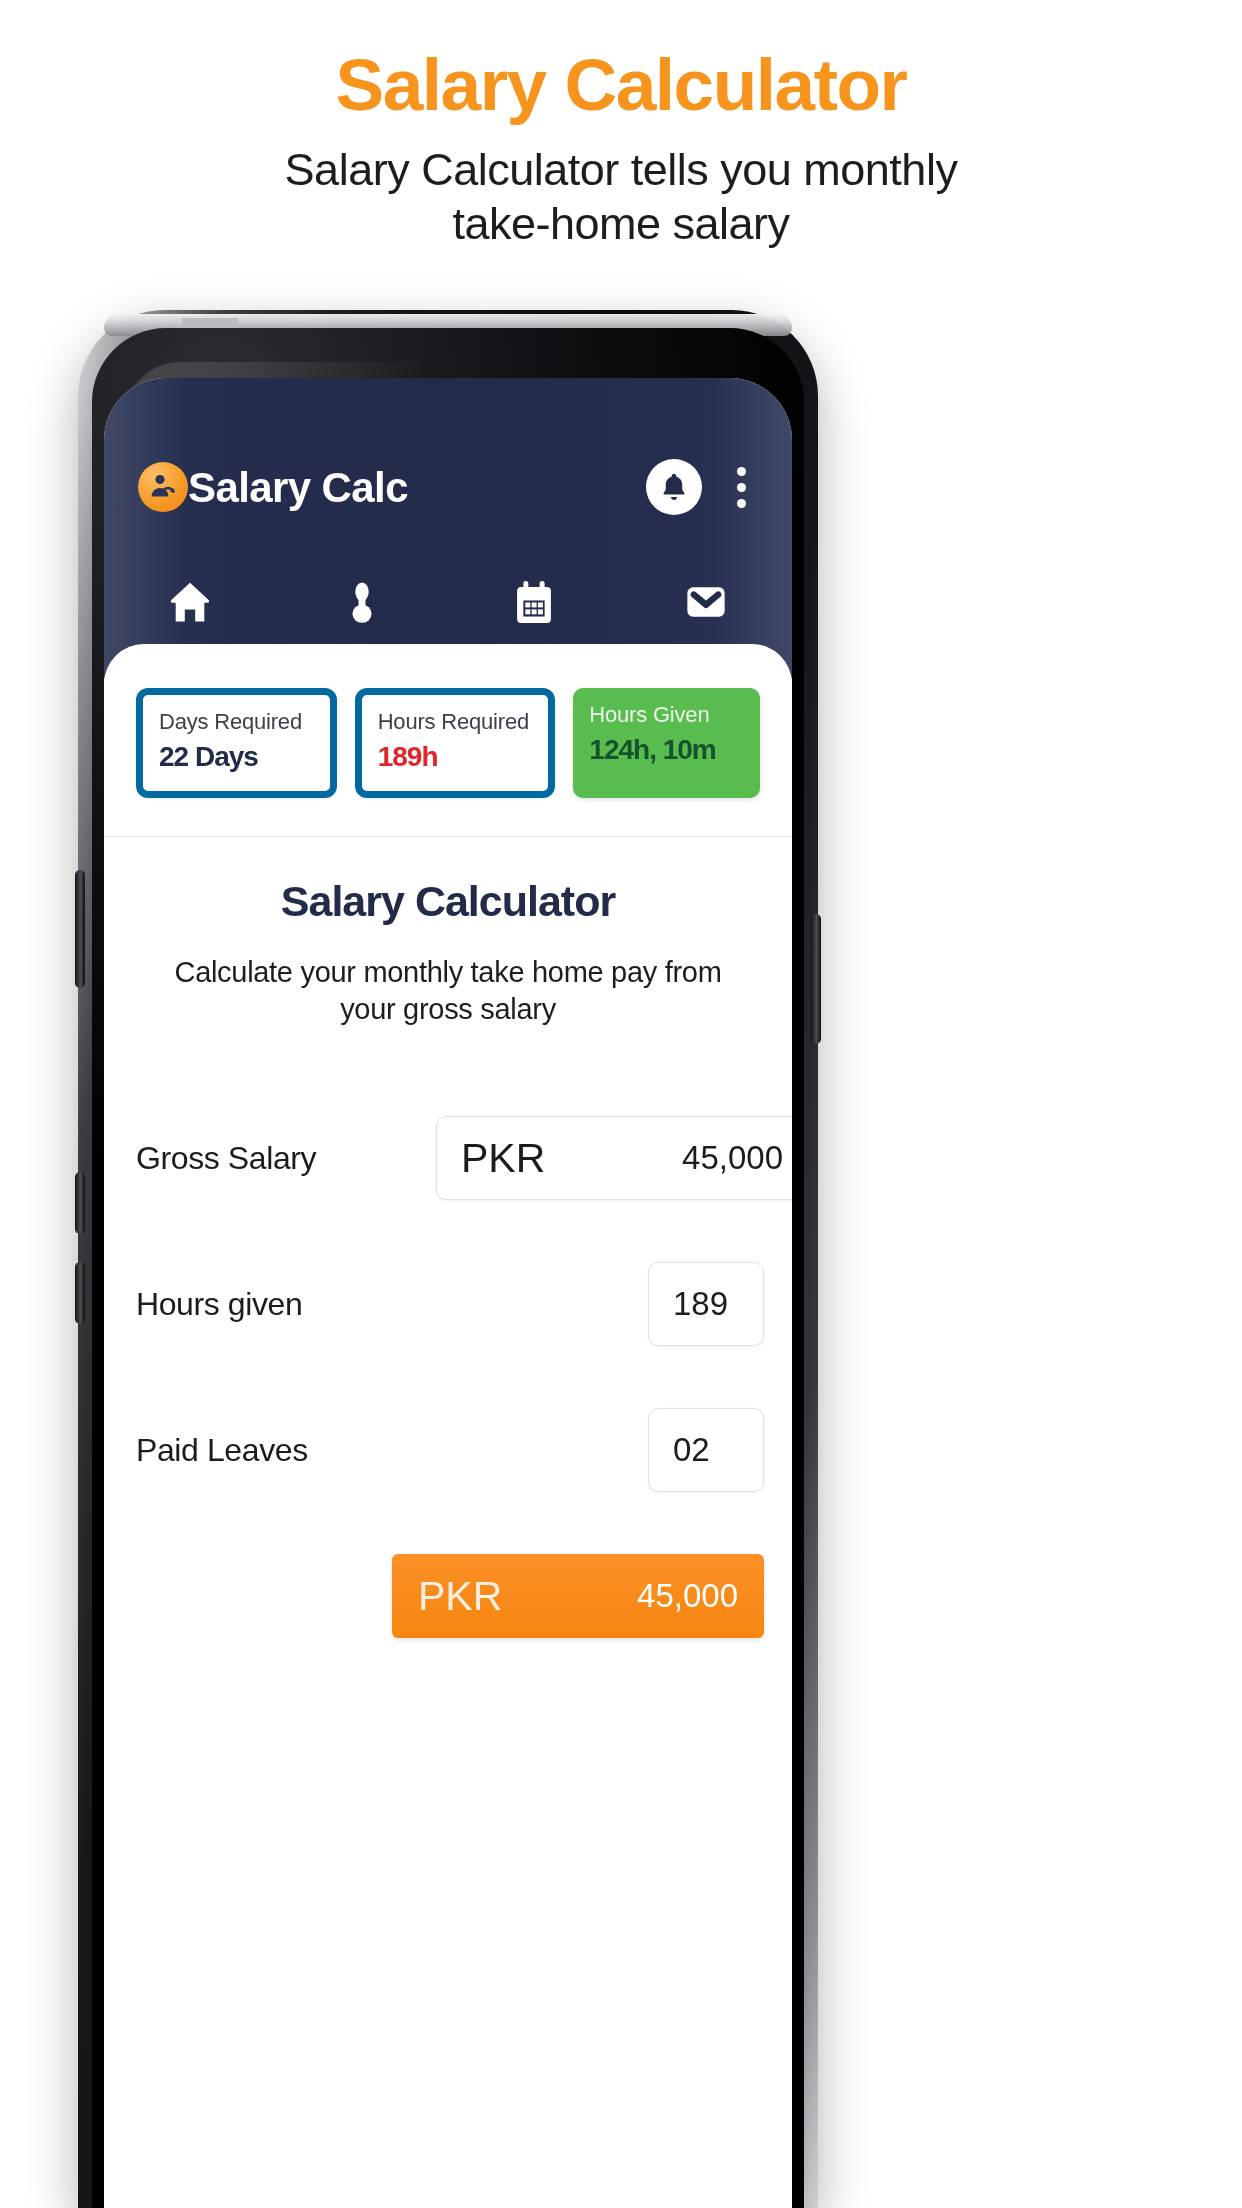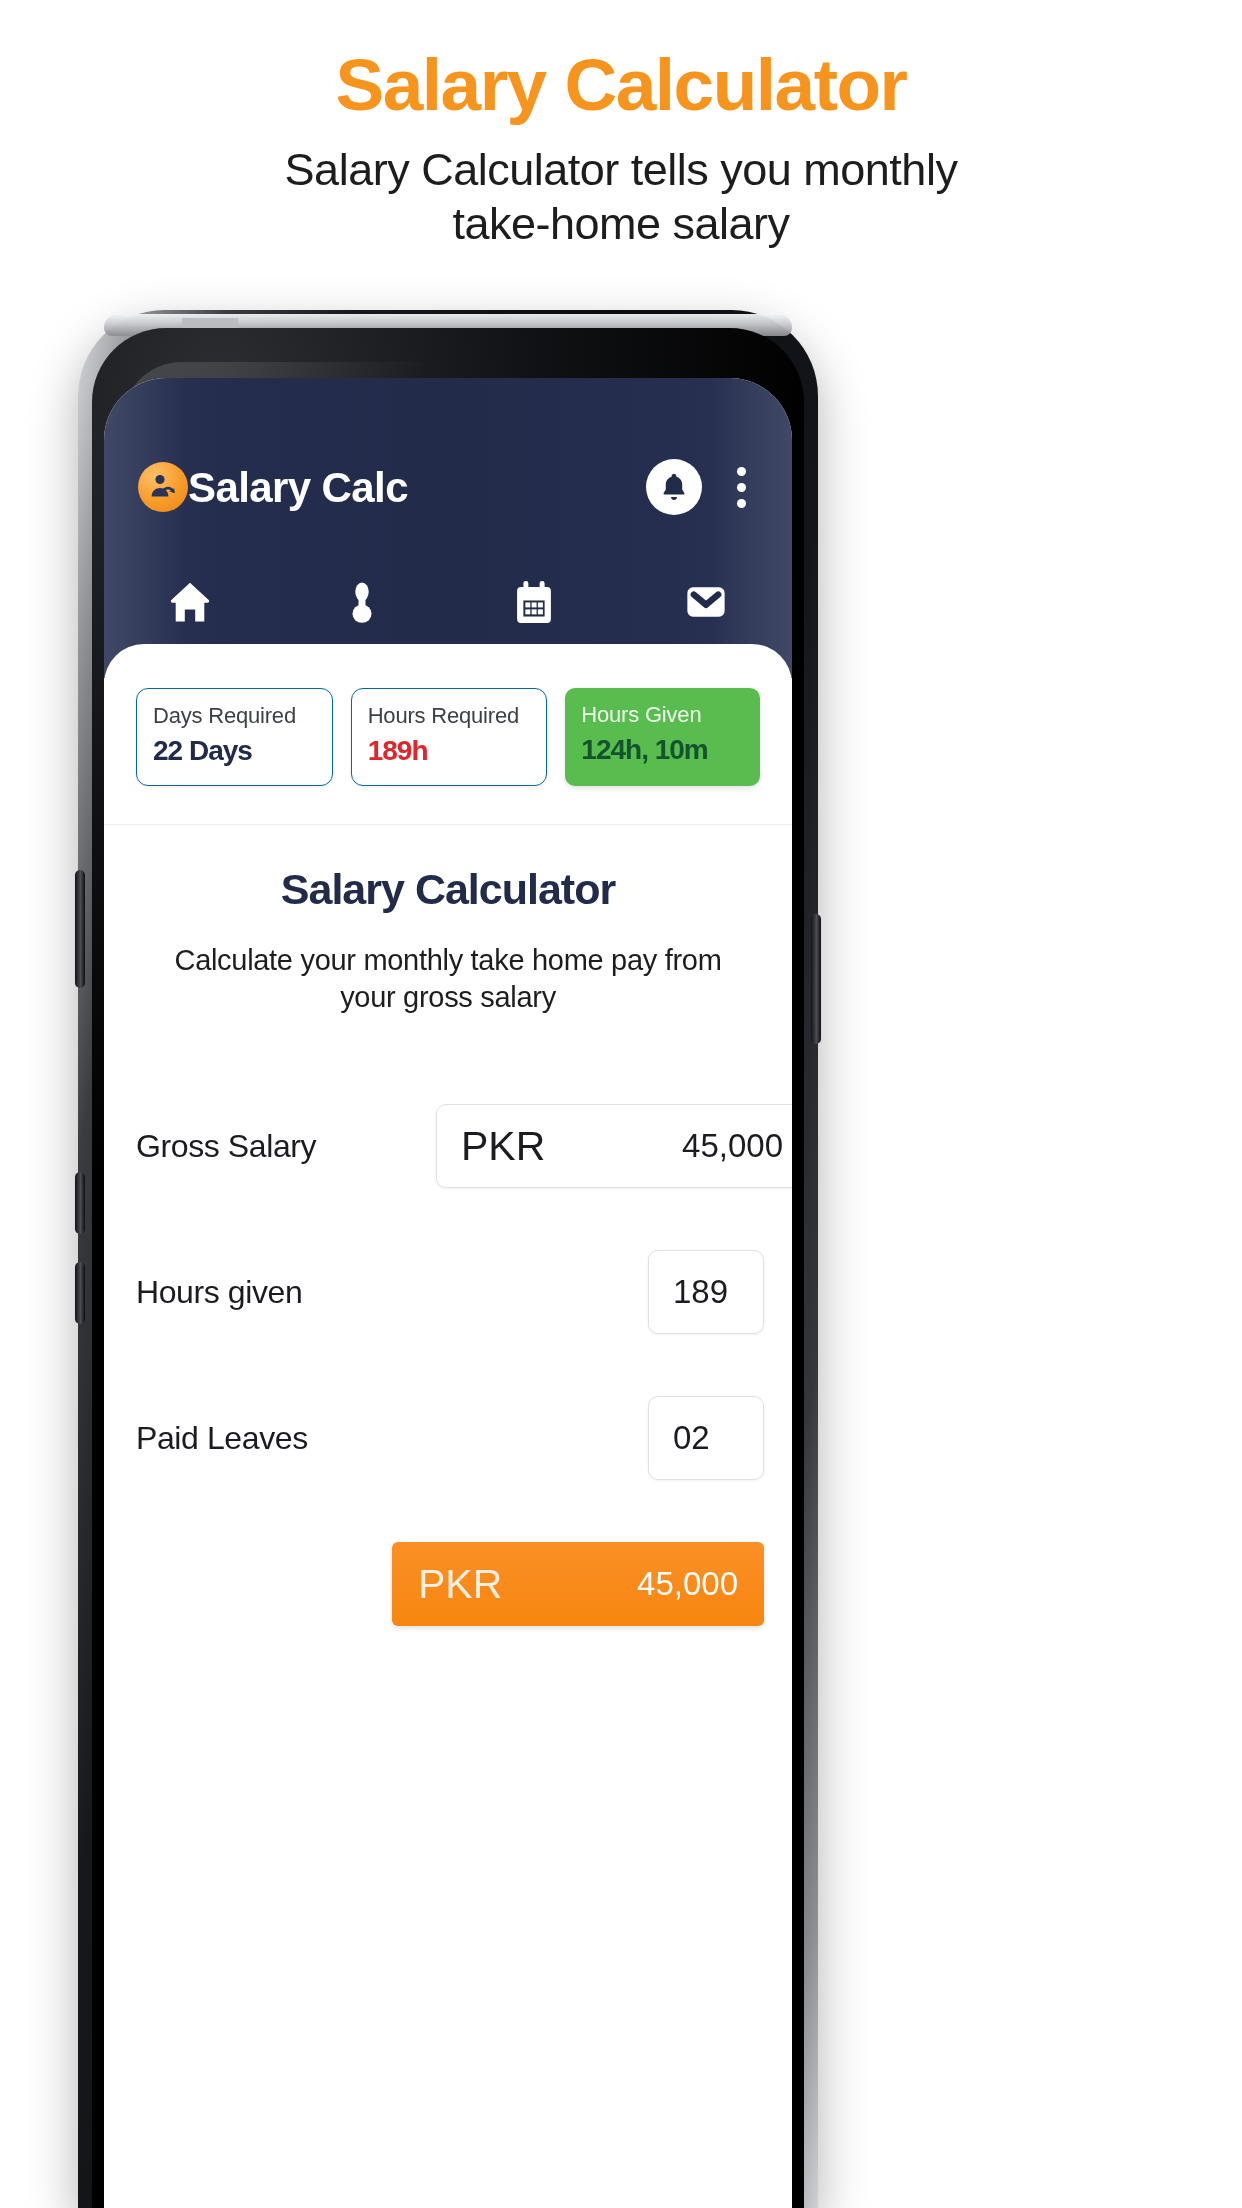--- a/index.html
+++ b/index.html
@@ -122,21 +122,21 @@
   
   #sheet{
     position:relative; margin-top:-34px; background:#fff;
     border-radius:40px 40px 0 0; min-height:1560px; z-index:3;
   }
   #stats{
     display:flex; gap:18px; padding:44px 32px 0 32px; align-items:stretch;
   }
   .stat{
     flex:1 1 0; border-radius:12px; padding:14px 16px 18px 16px;
-    background:#fff; border:1px solid #0369a1;
+    background:#fff; border:7px solid #0369a1;
     box-shadow:0 1px 3px rgba(0,0,0,.07);
   }
   .stat-label{ font-size:22px; color:#3d4049; margin-bottom:6px; letter-spacing:-.2px;}
   .stat-value{ font-size:28px; font-weight:bold; letter-spacing:-1px; }
   #stat-days .stat-value{ color:#222b4a; }
   #stat-hours-req .stat-value{ color:#E0252B; }
   #stat-hours-given{
     background:#59BC4E; border:none; box-shadow:0 2px 5px rgba(0,0,0,.12);
     border-radius:10px;
   }

